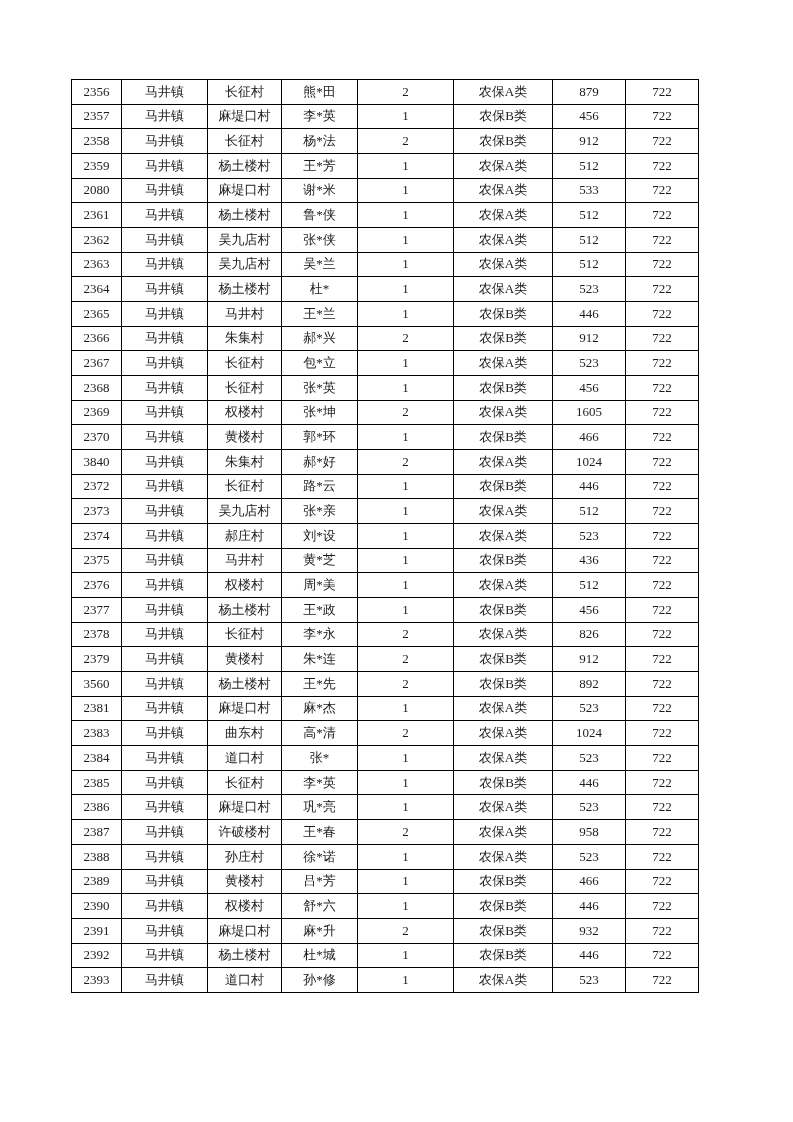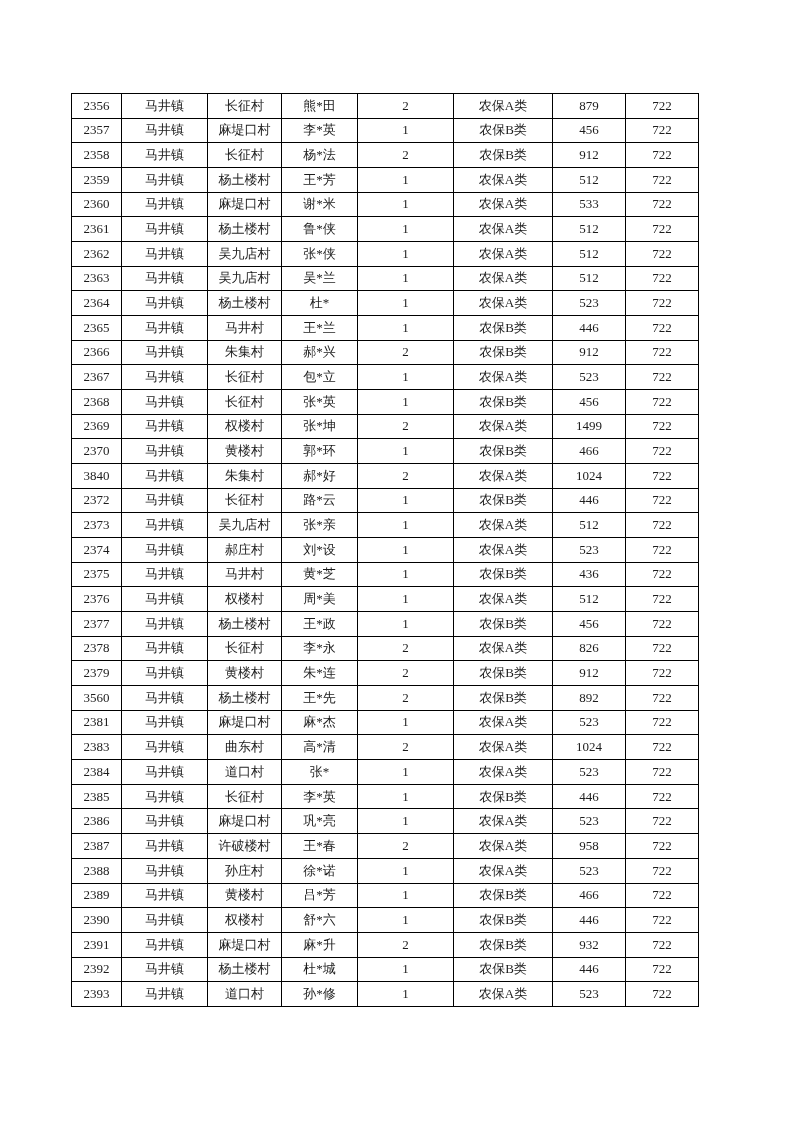--- a/index.html
+++ b/index.html
@@ -10,21 +10,21 @@
   body {
     position: relative;
     width: 793px;
     height: 1122px;
     overflow: hidden;
     font-family: "Liberation Serif", "DejaVu Serif", serif;
   }
   .sheet {
     position: absolute;
     left: 71px;
-    top: 93px;
+    top: 79px;
   }
   table.grid {
     border-collapse: collapse;
     table-layout: fixed;
     width: 627px;
     height: 914px;
   }
   table.grid td {
     border: 1.5px solid #000000;
     padding: 0 2px;
@@ -87,21 +87,21 @@
           <td>2359</td>
           <td>马井镇</td>
           <td>杨土楼村</td>
           <td>王*芳</td>
           <td>1</td>
           <td>农保A类</td>
           <td>512</td>
           <td>722</td>
         </tr>
         <tr>
-          <td>2360</td>
+          <td>2080</td>
           <td>马井镇</td>
           <td>麻堤口村</td>
           <td>谢*米</td>
           <td>1</td>
           <td>农保A类</td>
           <td>533</td>
           <td>722</td>
         </tr>
         <tr>
           <td>2361</td>
@@ -183,21 +183,21 @@
           <td>456</td>
           <td>722</td>
         </tr>
         <tr>
           <td>2369</td>
           <td>马井镇</td>
           <td>权楼村</td>
           <td>张*坤</td>
           <td>2</td>
           <td>农保A类</td>
-          <td>1499</td>
+          <td>1605</td>
           <td>722</td>
         </tr>
         <tr>
           <td>2370</td>
           <td>马井镇</td>
           <td>黄楼村</td>
           <td>郭*环</td>
           <td>1</td>
           <td>农保B类</td>
           <td>466</td>

